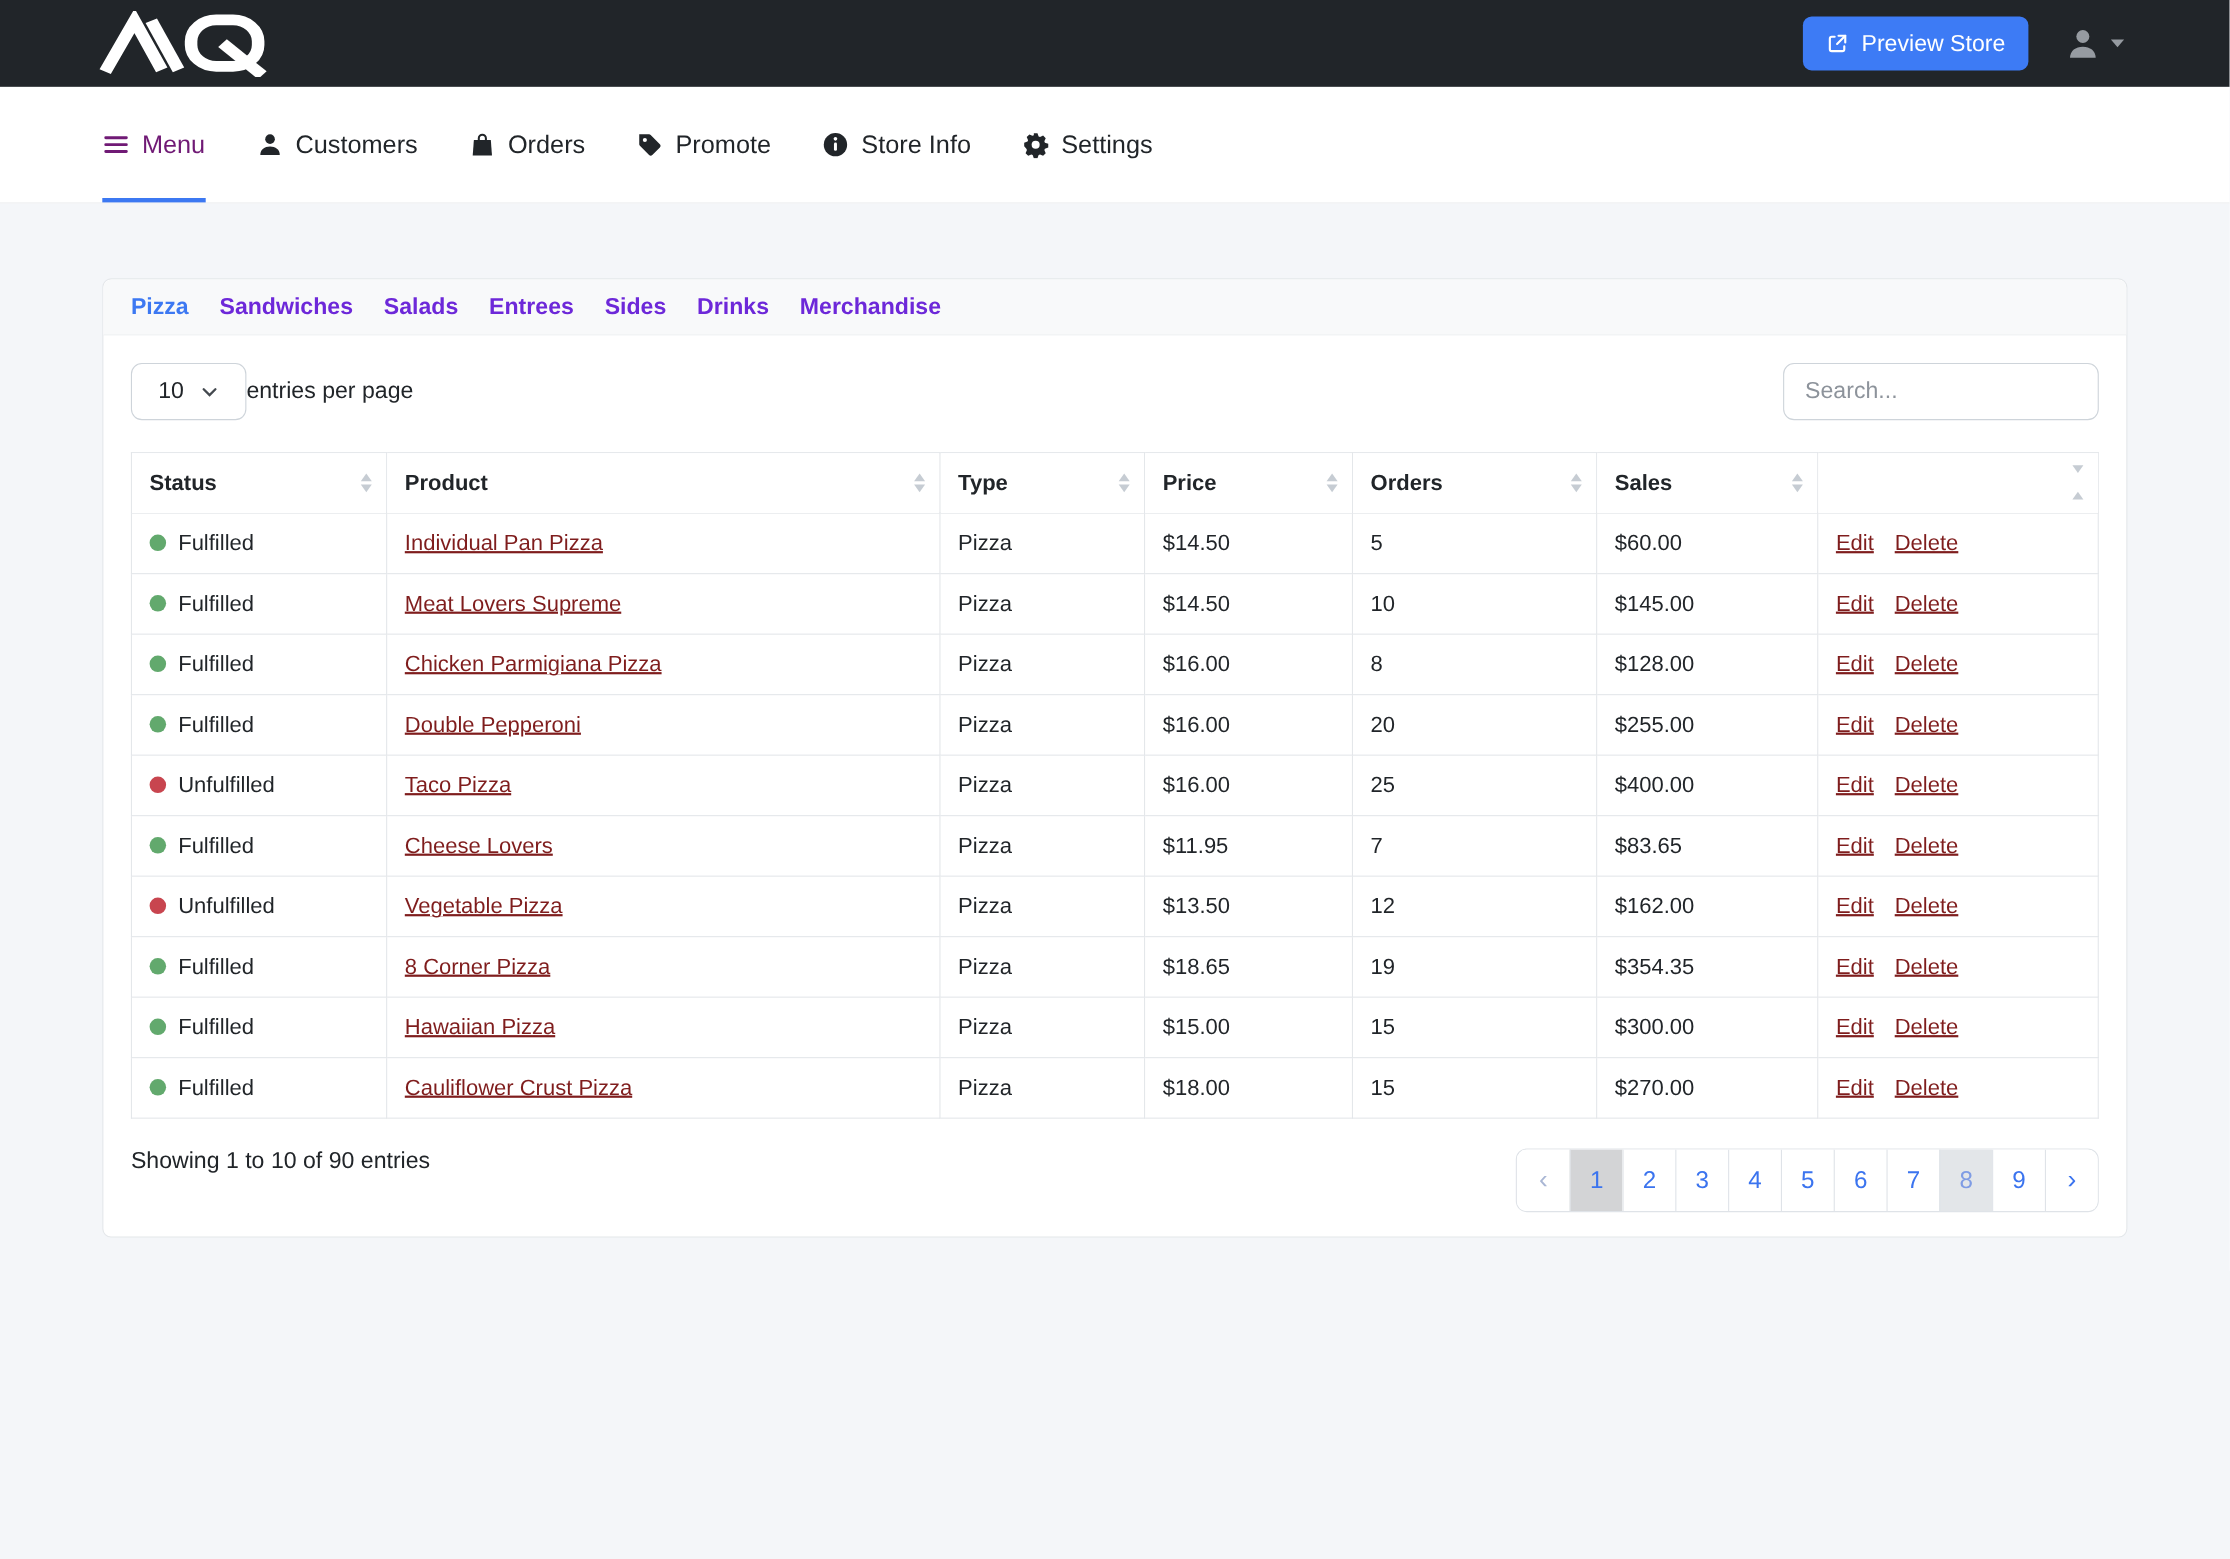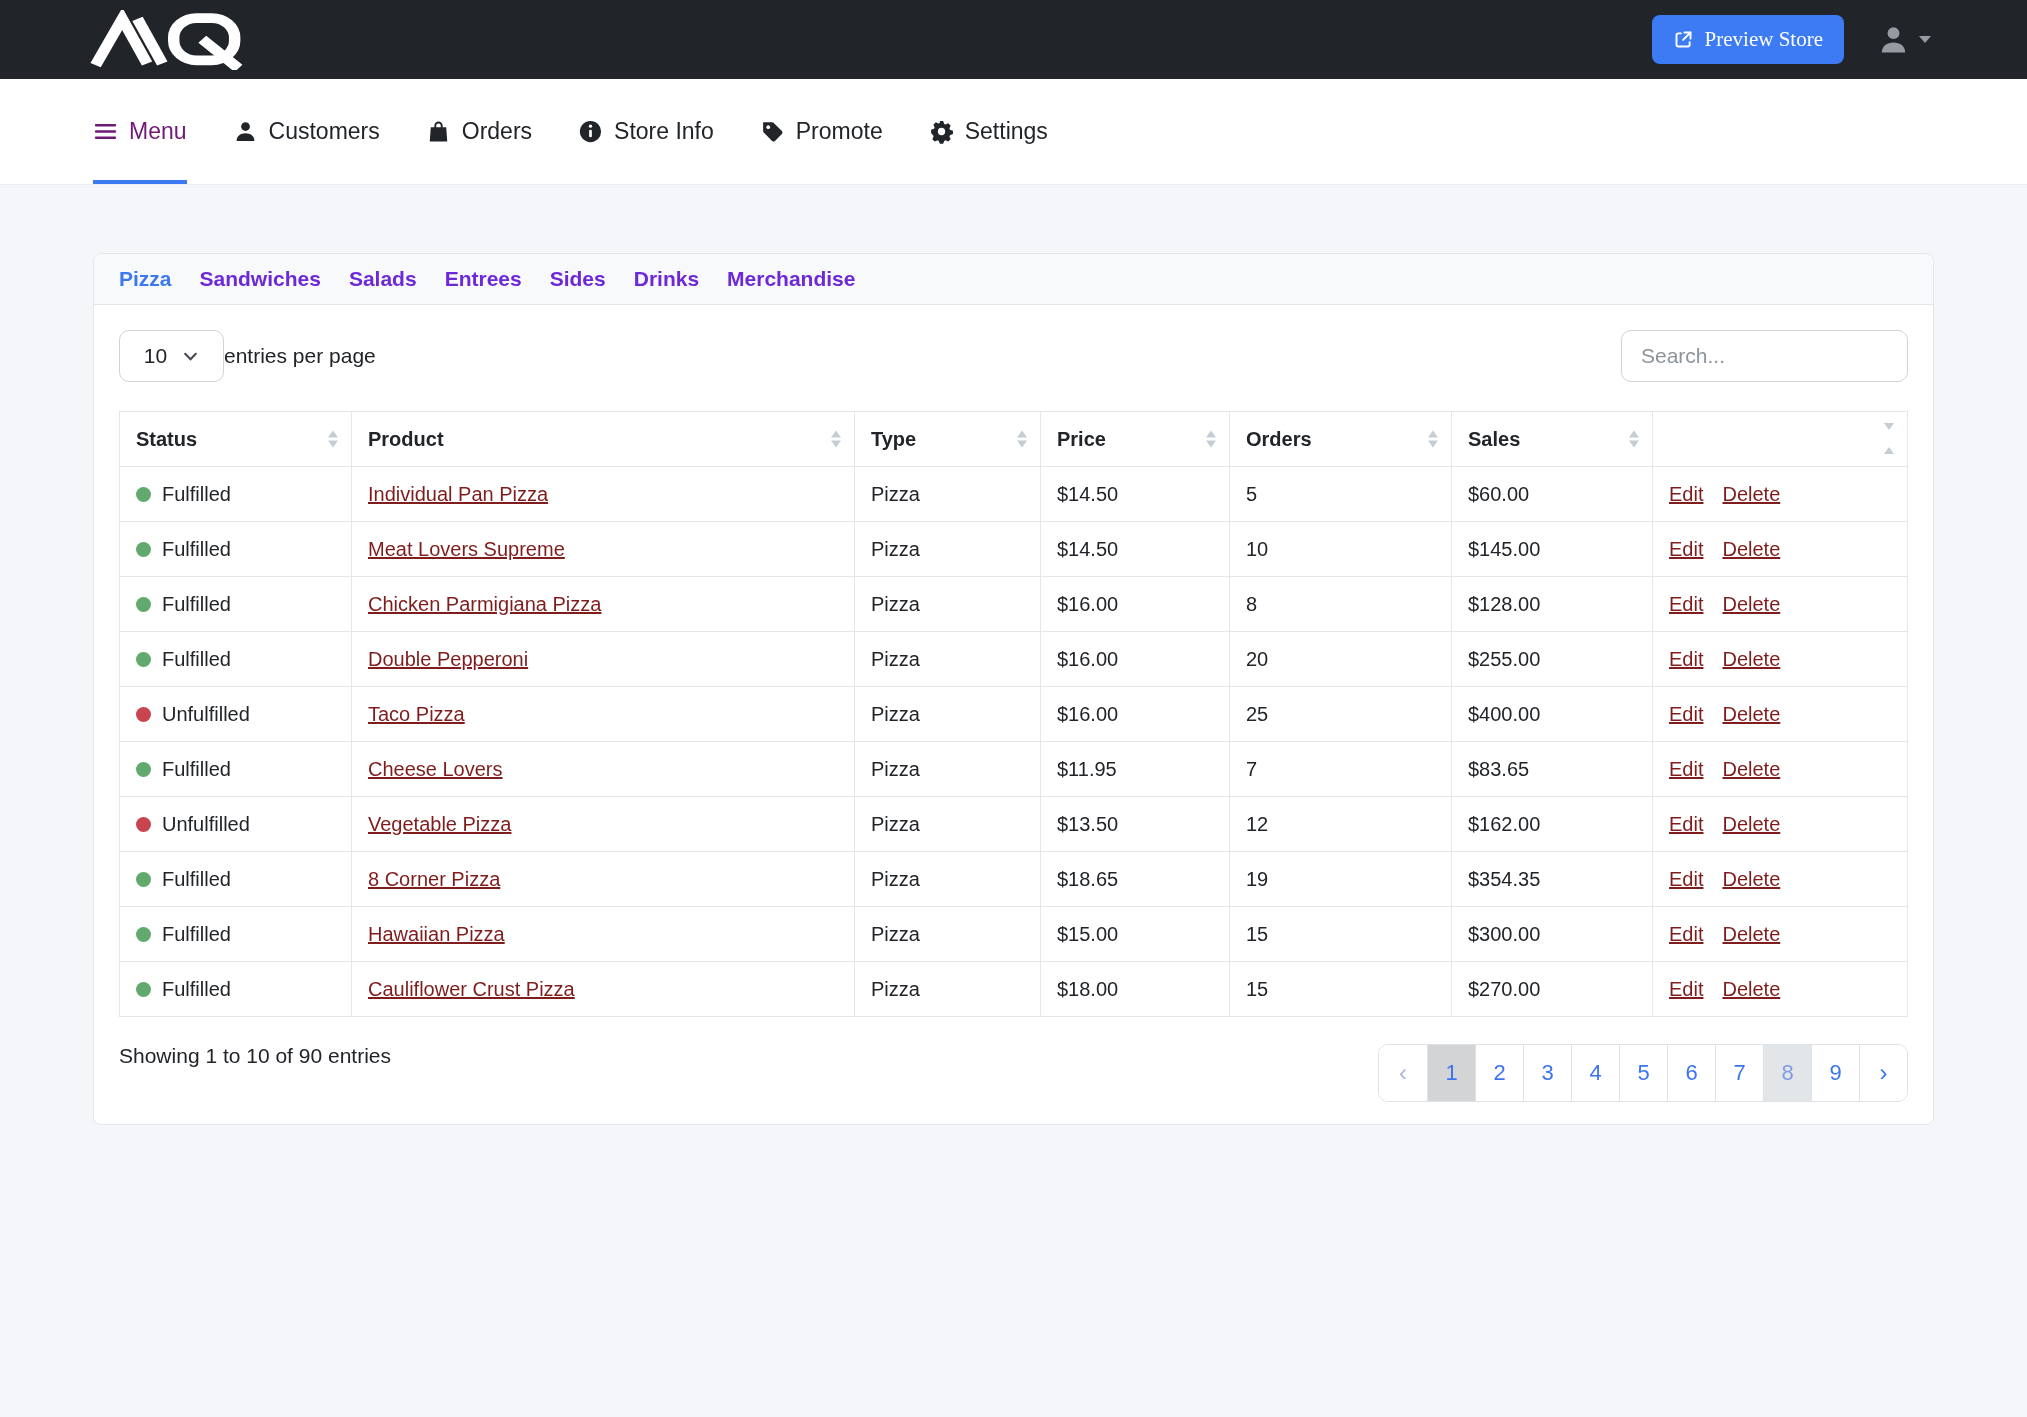--- a/index.html
+++ b/index.html
@@ -13,21 +13,21 @@
   .app-header {
     height:79px; background:#212529;
     display:flex; align-items:center;
     padding:0 96px 0 88px;
   }
   .logo svg { display:block; }
   .spacer { flex:1; }
   .preview-btn {
     display:flex; align-items:center; gap:11px;
     background:#3d7bf5; color:#fff;
-    font-family:Liberation Serif, serif; font-size:21px; font-weight:500;
+    font-family:Liberation Sans, sans-serif; font-size:21px; font-weight:500;
     border:none; border-radius:8px; height:49px; padding:0 21px;
     cursor:pointer;
   }
   .preview-btn svg { width:21px; height:21px; }
   .avatar-group { margin-left:33px; display:flex; align-items:center; gap:9px; cursor:pointer; }
   .avatar-group svg { width:33px; height:33px; color:#969ba1; display:block; }
   .caret-down { width:0; height:0; border-left:6px solid transparent; border-right:6px solid transparent; border-top:7px solid #969ba1; }
 
   
   .main-nav {
@@ -159,35 +159,35 @@
         <svg viewBox="0 0 24 24" fill="currentColor">
           <path d="M8 9V6.5a4 4 0 0 1 8 0V9h-1.8V6.5a2.2 2.2 0 0 0-4.4 0V9z"></path>
           <path d="M4.6 8h14.8l1 13.5H3.6z"></path>
         </svg>
       </span>
       <span class="nav-label">Orders</span>
     </div>
     <div class="nav-item">
       <span class="nav-icon">
         <svg viewBox="0 0 24 24" fill="currentColor">
+          <path d="M3 3h8.6c.5 0 1 .2 1.4.6l8 8c.8.8.8 2 0 2.8l-6.6 6.6c-.8.8-2 .8-2.8 0l-8-8A2 2 0 0 1 3 11.6V3z"></path>
+          <circle cx="7.9" cy="7.9" r="1.8" fill="#fff"></circle>
+        </svg>
+      </span>
+      <span class="nav-label">Promote</span>
+    </div>
+    <div class="nav-item">
+      <span class="nav-icon">
+        <svg viewBox="0 0 24 24" fill="currentColor">
           <circle cx="12" cy="12" r="10.2"></circle>
           <rect x="10.7" y="10.2" width="2.6" height="7.2" rx="1.2" fill="#fff"></rect>
           <circle cx="12" cy="6.9" r="1.6" fill="#fff"></circle>
         </svg>
       </span>
       <span class="nav-label">Store Info</span>
-    </div>
-    <div class="nav-item">
-      <span class="nav-icon">
-        <svg viewBox="0 0 24 24" fill="currentColor">
-          <path d="M3 3h8.6c.5 0 1 .2 1.4.6l8 8c.8.8.8 2 0 2.8l-6.6 6.6c-.8.8-2 .8-2.8 0l-8-8A2 2 0 0 1 3 11.6V3z"></path>
-          <circle cx="7.9" cy="7.9" r="1.8" fill="#fff"></circle>
-        </svg>
-      </span>
-      <span class="nav-label">Promote</span>
     </div>
     <div class="nav-item">
       <span class="nav-icon">
         <svg viewBox="0 0 24 24" fill="currentColor">
           <path d="M10.4 2h3.2l1 2.8 1.2.5 2.7-1.2 2.3 2.3-1.2 2.7.5 1.2 2.9 1v3.2l-2.9 1-.5 1.2 1.2 2.7-2.3 2.3-2.7-1.2-1.2.5-1 2.8h-3.2l-1-2.8-1.2-.5-2.7 1.2-2.3-2.3 1.2-2.7-.5-1.2L2 13.5v-3.2l2.9-1 .5-1.2-1.2-2.7 2.3-2.3 2.7 1.2 1.2-.5z"></path>
           <circle cx="12" cy="12" r="3.5" fill="#fff"></circle>
         </svg>
       </span>
       <span class="nav-label">Settings</span>
     </div>

